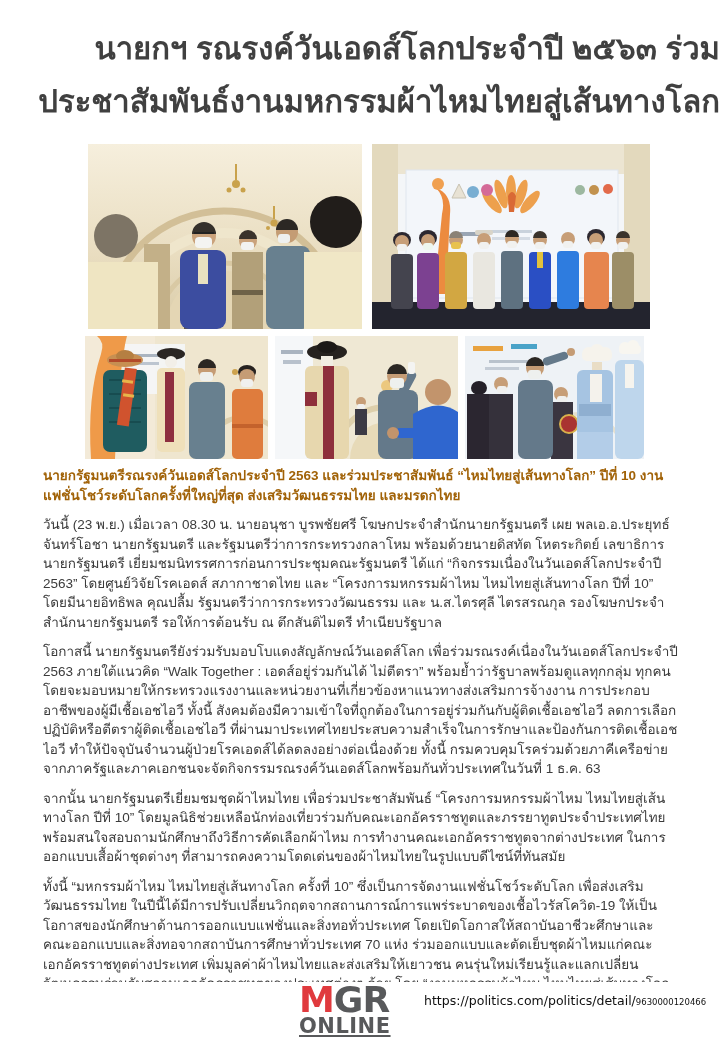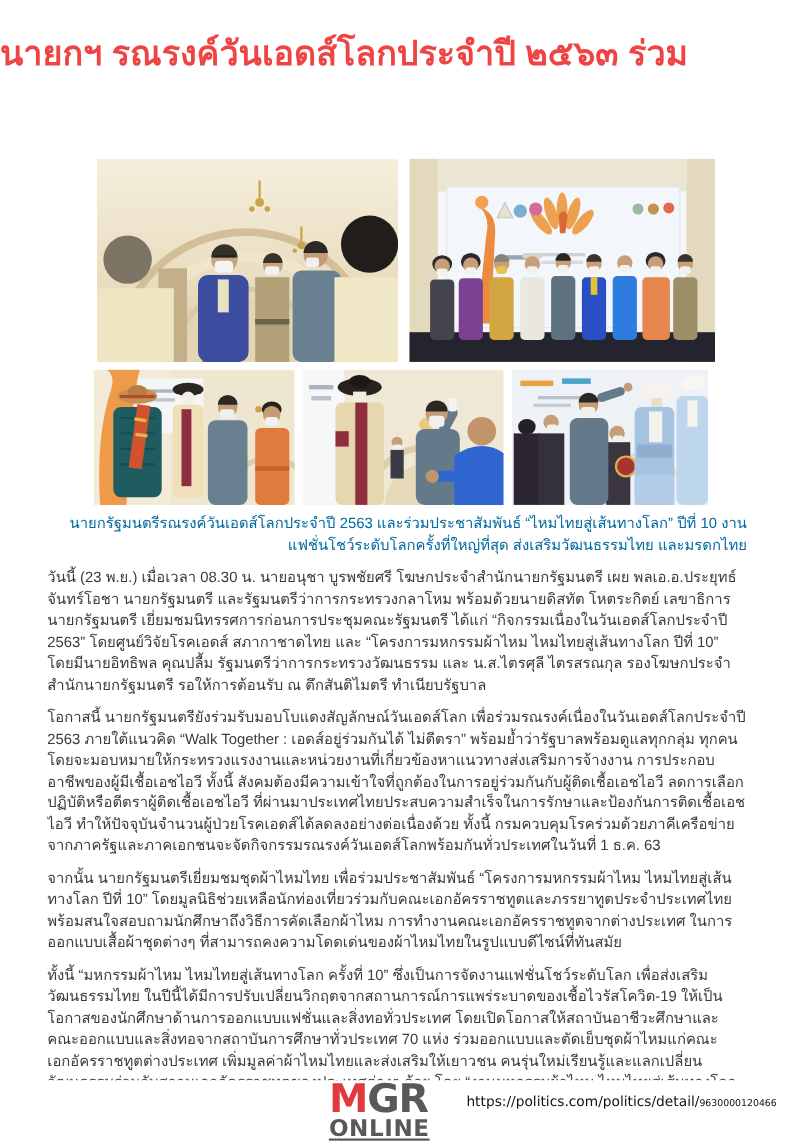--- a/index.html
+++ b/index.html
@@ -2,59 +2,60 @@
 <html><head>
 <meta charset="utf-8">
 <style>
   html,body{margin:0;padding:0;background:#ffffff;}
   .page{
     position:relative;width:720px;height:1040px;background:#ffffff;overflow:hidden;
     font-family:"Liberation Sans","DejaVu Sans",sans-serif;
   }
   
   .title{
-    position:absolute;top:22px;left:0;width:720px;text-align:left;
-    font-weight:700;color:#ef4444;font-size:31px;line-height:53px;
+    position:absolute;top:22px;left:0;width:720px;text-align:right;
+    font-weight:700;color:#404040;font-size:31px;line-height:53px;
   }
   
   .photos-top{position:absolute;top:144px;left:88px;display:flex;gap:10px;height:185px;}
   .photos-bottom{position:absolute;top:336px;left:85px;display:flex;gap:7px;height:123px;}
   figure{margin:0;padding:0;overflow:hidden;}
   figure svg{display:block;width:100%;height:100%;}
   .ph1{width:274px;height:185px;}
   .ph2{width:278px;height:185px;}
   .ph3{width:183px;height:123px;}
   .ph4{width:183px;height:123px;}
   .ph5{width:179px;height:123px;}
   
   .body-text{
     position:absolute;top:466px;left:43px;width:636px;max-height:516px;overflow:hidden;
     color:#3b3b3b;font-size:13.5px;line-height:19.5px;text-align:left;
   }
   .body-text p{margin:0 0 10px 0;}
-  .body-text p.lead{font-weight:400;color:#0369a1;text-align:right;}
+  .body-text p.lead{font-weight:700;color:#a16207;}
   
   .footer{position:absolute;top:984px;left:0;width:686px;height:56px;}
   .logo{position:absolute;left:299px;top:0;font-family:"DejaVu Sans","Liberation Sans",sans-serif;font-weight:800;}
   .logo-top{font-size:36px;line-height:32px;letter-spacing:-1px;}
   .logo-bottom{font-size:21px;line-height:20px;letter-spacing:0.5px;text-decoration:underline;}
   .logo-gray{color:#58595b;}
   .url{
     position:absolute;left:424px;top:9px;color:#101010;
     font-family:"DejaVu Sans","Liberation Sans",sans-serif;font-size:12.5px;white-space:nowrap;
   }
   .url-id{font-size:8.5px;}
 </style>
 </head>
 <body>
 
 <div class="page">
 
   <div class="title">
     <div>นายกฯ รณรงค์วันเอดส์โลกประจำปี ๒๕๖๓ ร่วม</div>
+    <div>ประชาสัมพันธ์งานมหกรรมผ้าไหมไทยสู่เส้นทางโลก</div>
   </div>
 
   <div class="photos-top">
     <figure class="ph1">
       <svg viewBox="0 0 274 185" preserveAspectRatio="none" aria-hidden="true">
         <defs>
           <linearGradient id="g1" x1="0" y1="0" x2="0" y2="1">
             <stop offset="0" stop-color="#f6efdd"></stop>
               <stop offset="0.6" stop-color="#e9ddc0"></stop>
               <stop offset="1" stop-color="#d9cba8"></stop>

